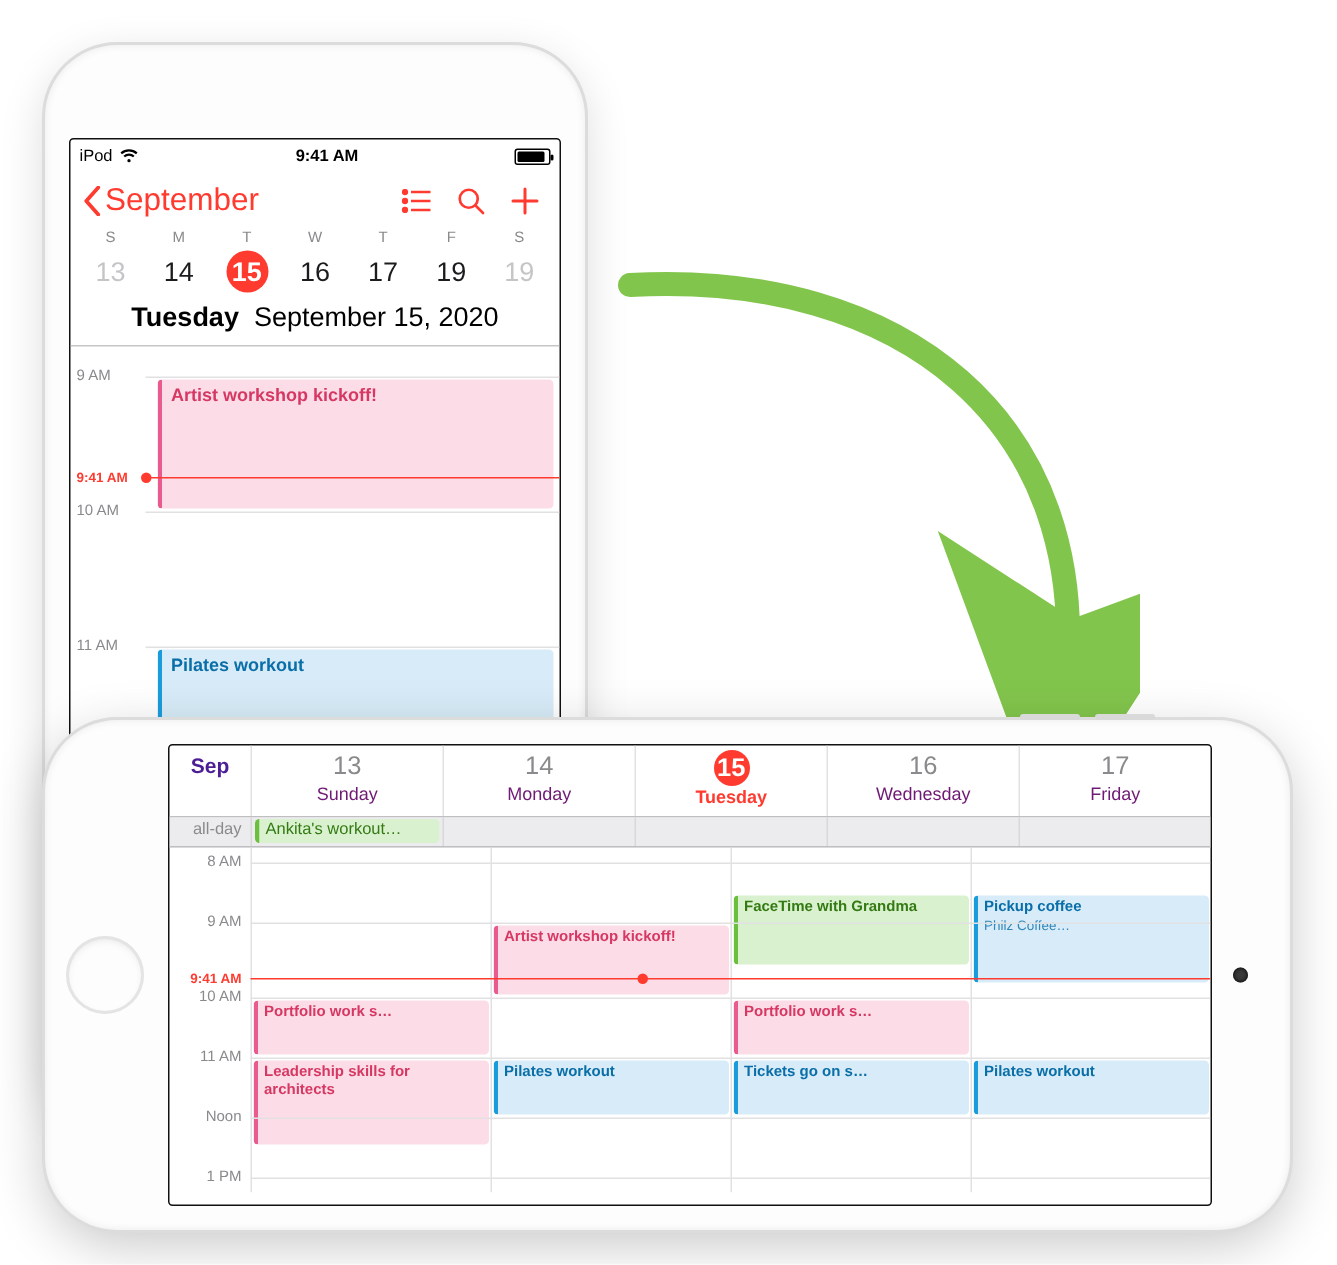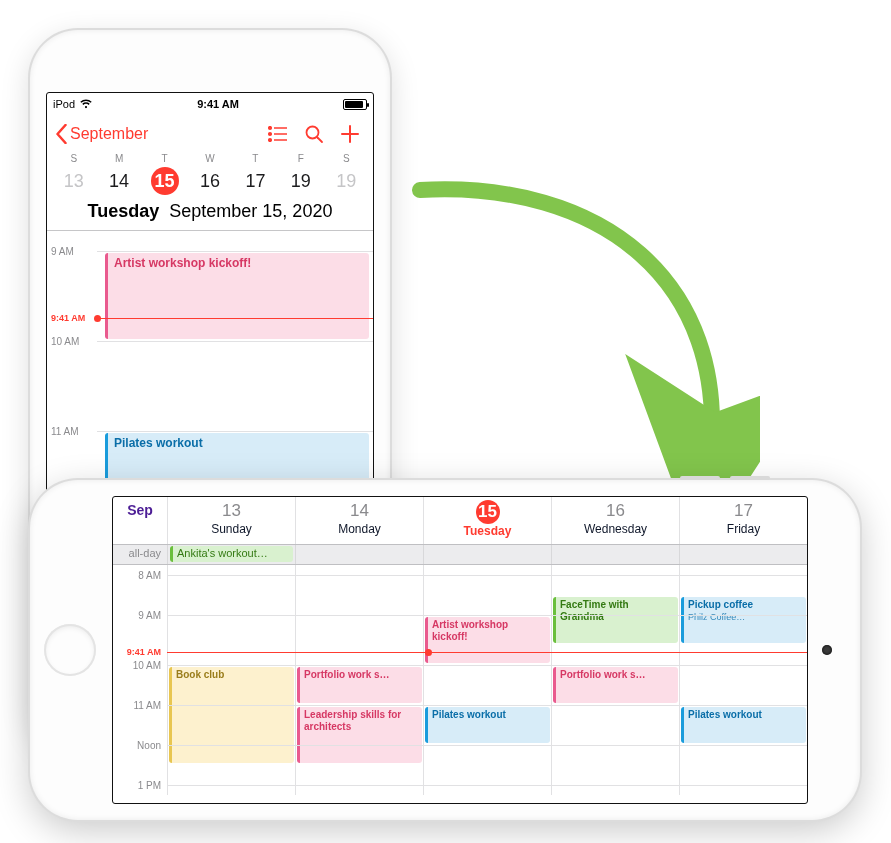--- a/index.html
+++ b/index.html
@@ -15,21 +15,21 @@
   .device-portrait .screen{
     position:absolute;left:16px;top:62px;right:16px;bottom:78px;background:#fff;border:1.5px solid #111;border-radius:3px;overflow:hidden;
   }
   .status-bar{height:22px;display:flex;align-items:center;justify-content:space-between;padding:0 6px;font-size:11px;font-weight:500;}
   .status-left{display:flex;align-items:center;gap:4px;}
   .wifi-icon svg{display:block}
   .battery{width:24px;height:11px;border:1px solid #000;border-radius:2px;position:relative;display:inline-block;}
   .battery:after{content:"";position:absolute;right:-3px;top:3px;width:2px;height:4px;background:#000;border-radius:1px;}
   .battery .fill{position:absolute;left:1px;top:1px;bottom:1px;width:18px;background:#000;border-radius:1px;}
   .nav-bar{height:38px;display:flex;align-items:center;padding:0 8px;gap:6px;color:#ff3b30;}
-  .nav-back{display:flex;align-items:center;font-size:16px;flex:1;}
+  .nav-back{display:flex;align-items:center;font-size:21px;flex:1;}
   .nav-back svg{width:13px;height:20px;margin-right:2px}
   .nav-icon{width:30px;display:flex;justify-content:center;}
   .week-row{display:flex;padding:0 4px;}
   .week-col{flex:1;text-align:center;}
   .week-dow{font-size:10px;color:#8a8a8d;text-transform:uppercase;margin-bottom:3px;font-weight:500;}
   .week-day{font-size:18px;color:#1c1c1e;line-height:28px;}
   .week-day.today{background:#ff3b30;color:#fff;border-radius:50%;width:28px;height:28px;margin:0 auto;font-weight:600;}
   .week-day.dim{color:#c5c5c7;}
   .date-line{text-align:center;font-size:18px;padding:6px 0 8px;}
   .date-line .dow{font-weight:600;}
@@ -54,21 +54,21 @@
   .device-landscape .home-btn-l{position:absolute;left:14px;top:50%;transform:translateY(-50%);width:52px;height:52px;border-radius:50%;box-shadow:inset 0 0 0 2px #e4e4e4,inset 0 2px 6px rgba(0,0,0,.1);}
   .device-landscape .camera{position:absolute;right:28px;top:50%;transform:translateY(-50%);width:10px;height:10px;border-radius:50%;background:#3a3a3a;box-shadow:inset 0 0 3px #000;}
   .device-landscape .screen-l{
     position:absolute;left:82px;right:52px;top:16px;bottom:16px;background:#fff;border:1.5px solid #111;border-radius:3px;overflow:hidden;
   }
   .wk-header{display:flex;height:48px;border-bottom:1px solid #bfbfc2;}
   .month-cell{width:54px;display:flex;align-items:flex-start;justify-content:center;padding-top:5px;color:#4c1d95;font-size:14px;font-weight:700;}
   .day-cell{flex:1;border-left:1px solid #e1e1e3;text-align:center;padding-top:3px;}
   .day-cell .num{font-size:17px;color:#8a8a8d;line-height:22px;}
   .day-cell .num.today{background:#ff3b30;color:#fff;border-radius:50%;width:24px;height:24px;display:inline-block;font-weight:600;line-height:24px}
-  .day-cell .name{font-size:12px;color:#0f172a;}
+  .day-cell .name{font-size:12px;color:#701a75;}
   .day-cell.today-col .name{color:#ff3b30;font-weight:600;}
   .allday-row{display:flex;background:#ececee;border-bottom:1px solid #bfbfc2;height:20px;font-size:11px;}
   .allday-label{width:54px;text-align:right;padding:2px 6px 0 0;color:#8a8a8d;}
   .allday-slot{flex:1;border-left:1px solid #d8d8da;position:relative;padding:1px 2px;}
   .allday-chip{background:#d9f1cf;border-left:3px solid #6abf3c;border-radius:3px;height:16px;line-height:15px;padding:0 4px;color:#347a13;font-weight:500;overflow:hidden;text-overflow:ellipsis;white-space:nowrap;}
   .grid-body{position:relative;height:230px;overflow:hidden;display:flex;}
   .time-col{width:54px;position:relative;}
   .day-col{flex:1;border-left:1px solid #e1e1e3;position:relative;}
   .g-hour-line{position:absolute;left:0;right:0;height:1px;background:#e1e1e3;}
   .g-hour-lab{position:absolute;right:6px;font-size:10px;color:#8a8a8d;transform:translateY(-50%);}
@@ -252,41 +252,39 @@
    <div class="grid-body">
      <div class="time-col">
        <div class="g-hour-lab" style="top:10px">8 AM</div>
        <div class="g-hour-lab" style="top:50px">9 AM</div>
        <div class="g-hour-lab" style="top:100px">10 AM</div>
        <div class="g-hour-lab" style="top:140px">11 AM</div>
        <div class="g-hour-lab" style="top:180px">Noon</div>
        <div class="g-hour-lab" style="top:220px">1 PM</div>
      </div>
 
-     <div class="day-col">
-       <div class="ev c-yellow" style="top:102px;height:96px"><span>Book club</span></div>
-     </div>
 
      <div class="day-col">
        <div class="ev c-pink" style="top:102px;height:36px"><span>Portfolio work s…</span></div>
        <div class="ev c-pink" style="top:142px;height:56px"><span>Leadership skills for architects</span></div>
      </div>
 
      <div class="day-col">
        <div class="ev c-pink" style="top:52px;height:46px"><span>Artist workshop kickoff!</span></div>
        <div class="ev c-blue" style="top:142px;height:36px"><span>Pilates workout</span></div>
      </div>
 
      <div class="day-col">
        <div class="ev c-green" style="top:32px;height:46px"><span>FaceTime with Grandma</span></div>
        <div class="ev c-pink" style="top:102px;height:36px"><span>Portfolio work s…</span></div>
+       <div class="ev c-blue" style="top:142px;height:36px"><span>Tickets go on s…</span></div>
      </div>
 
      <div class="day-col">
-       <div class="ev c-blue" style="top:32px;height:46px"><span>Pickup coffee</span><span class="sub">Philz Coffee…</span></div>
+       <div class="ev c-blue" style="top:32px;height:58px"><span>Pickup coffee</span><span class="sub">Philz Coffee…</span></div>
        <div class="ev c-blue" style="top:142px;height:36px"><span>Pilates workout</span></div>
      </div>
 
      <div class="g-hour-line" style="top:10px;left:54px"></div>
      <div class="g-hour-line" style="top:50px;left:54px"></div>
      <div class="g-hour-line" style="top:100px;left:54px"></div>
      <div class="g-hour-line" style="top:140px;left:54px"></div>
      <div class="g-hour-line" style="top:180px;left:54px"></div>
      <div class="g-hour-line" style="top:220px;left:54px"></div>
 

